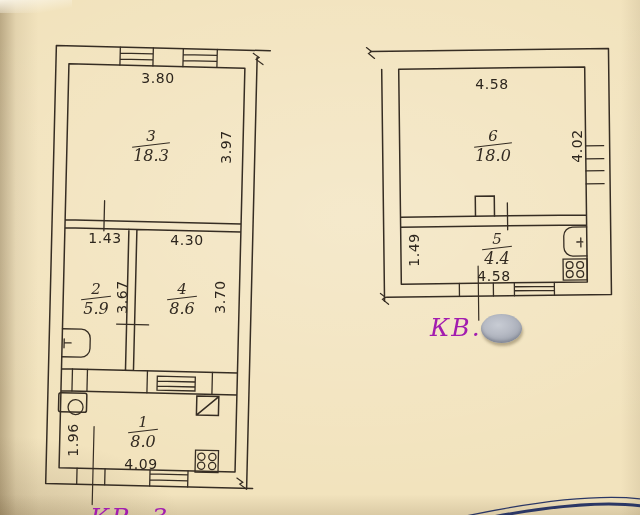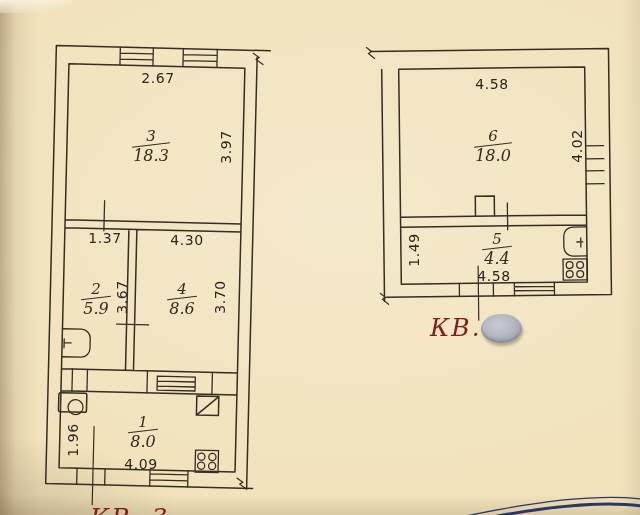--- a/index.html
+++ b/index.html
@@ -22,21 +22,21 @@
   .lbl.v{transform:translate(-50%,-50%) rotate(-90deg);}
   .frac{
     position:absolute;transform:translate(-50%,-50%);text-align:center;
     font-family:"DejaVu Serif",serif;font-style:italic;color:#332b22;line-height:1;
   }
   .frac .num{display:block;font-size:15px;padding:0 4px 1px;}
   .frac .fline{display:block;height:0;border-top:1.5px solid #332b22;transform:rotate(-7deg);margin:0 0 2px;}
   .frac .area{display:block;font-size:16px;}
   .kv{
     position:absolute;font-family:"DejaVu Serif",serif;font-style:italic;
-    font-size:25px;color:#7f1d1d;letter-spacing:2px;white-space:nowrap;
+    font-size:25px;color:#a21caf;letter-spacing:2px;white-space:nowrap;
   }
   .sticker{
     position:absolute;left:481px;top:314px;width:41px;height:29px;border-radius:50%;
     background:radial-gradient(60% 55% at 42% 38%, #c8ccd4 0%, #b6bac4 60%, #a3a8b3 100%);
     box-shadow:1px 3px 3px rgba(70,55,25,.35), inset 0 -2px 3px rgba(90,95,110,.45);
   }
   .scan-edge{
     position:absolute;left:0;top:0;width:72px;height:13px;
     background:linear-gradient(to bottom right, rgba(251,246,233,.95), rgba(251,246,233,0) 80%);
     pointer-events:none;
@@ -112,23 +112,23 @@
         <circle cx="579" cy="275" r="3.4"></circle>
     </g>
   </g>
 
   <g stroke="#2b3765">
     <path stroke-width="1.3" d="M466,516 Q580,492 642,499"></path>
     <path stroke-width="3" d="M472,521 Q585,498 642,506"></path>
   </g>
 </svg>
 
-<div class="lbl" style="left:158px;top:78px">2.67</div>
+<div class="lbl" style="left:158px;top:78px">3.80</div>
 <div class="lbl v" style="left:226px;top:147px">3.97</div>
-<div class="lbl" style="left:105px;top:238px">1.37</div>
+<div class="lbl" style="left:105px;top:238px">1.43</div>
 <div class="lbl" style="left:187px;top:240px">4.30</div>
 <div class="lbl v" style="left:122px;top:297px">3.67</div>
 <div class="lbl v" style="left:220px;top:297px">3.70</div>
 <div class="lbl v" style="left:73px;top:440px">1.96</div>
 <div class="lbl" style="left:141px;top:464px">4.09</div>
 
 <div class="lbl" style="left:492px;top:84px">4.58</div>
 <div class="lbl v" style="left:577px;top:146px">4.02</div>
 <div class="lbl v" style="left:414px;top:250px">1.49</div>
 <div class="lbl" style="left:494px;top:276px">4.58</div>

